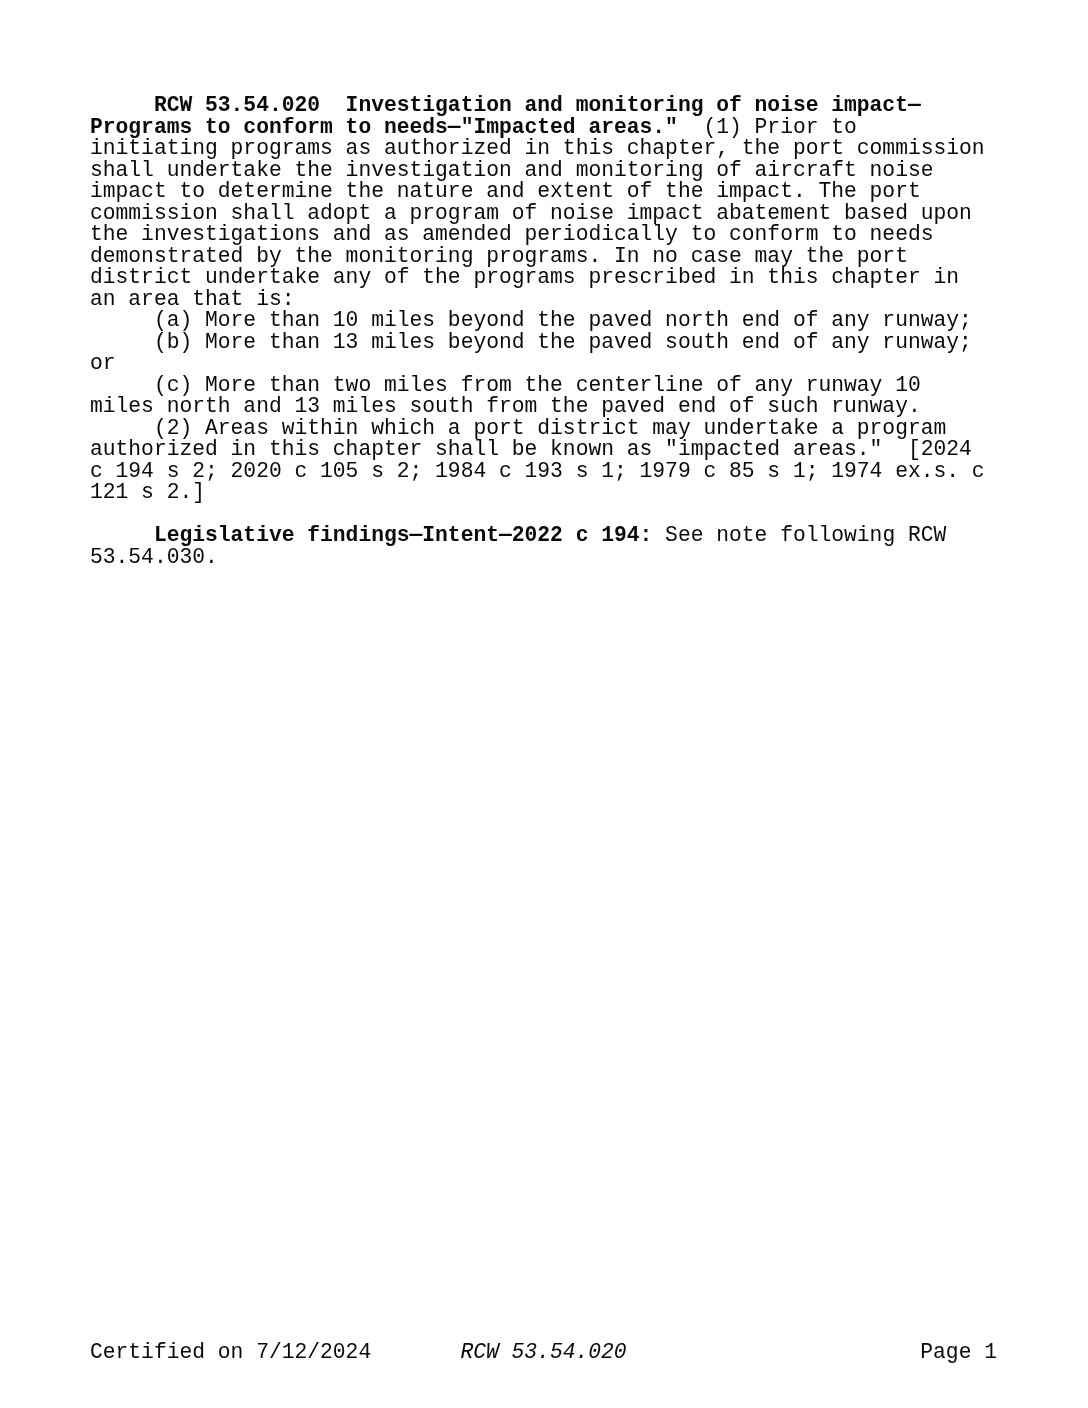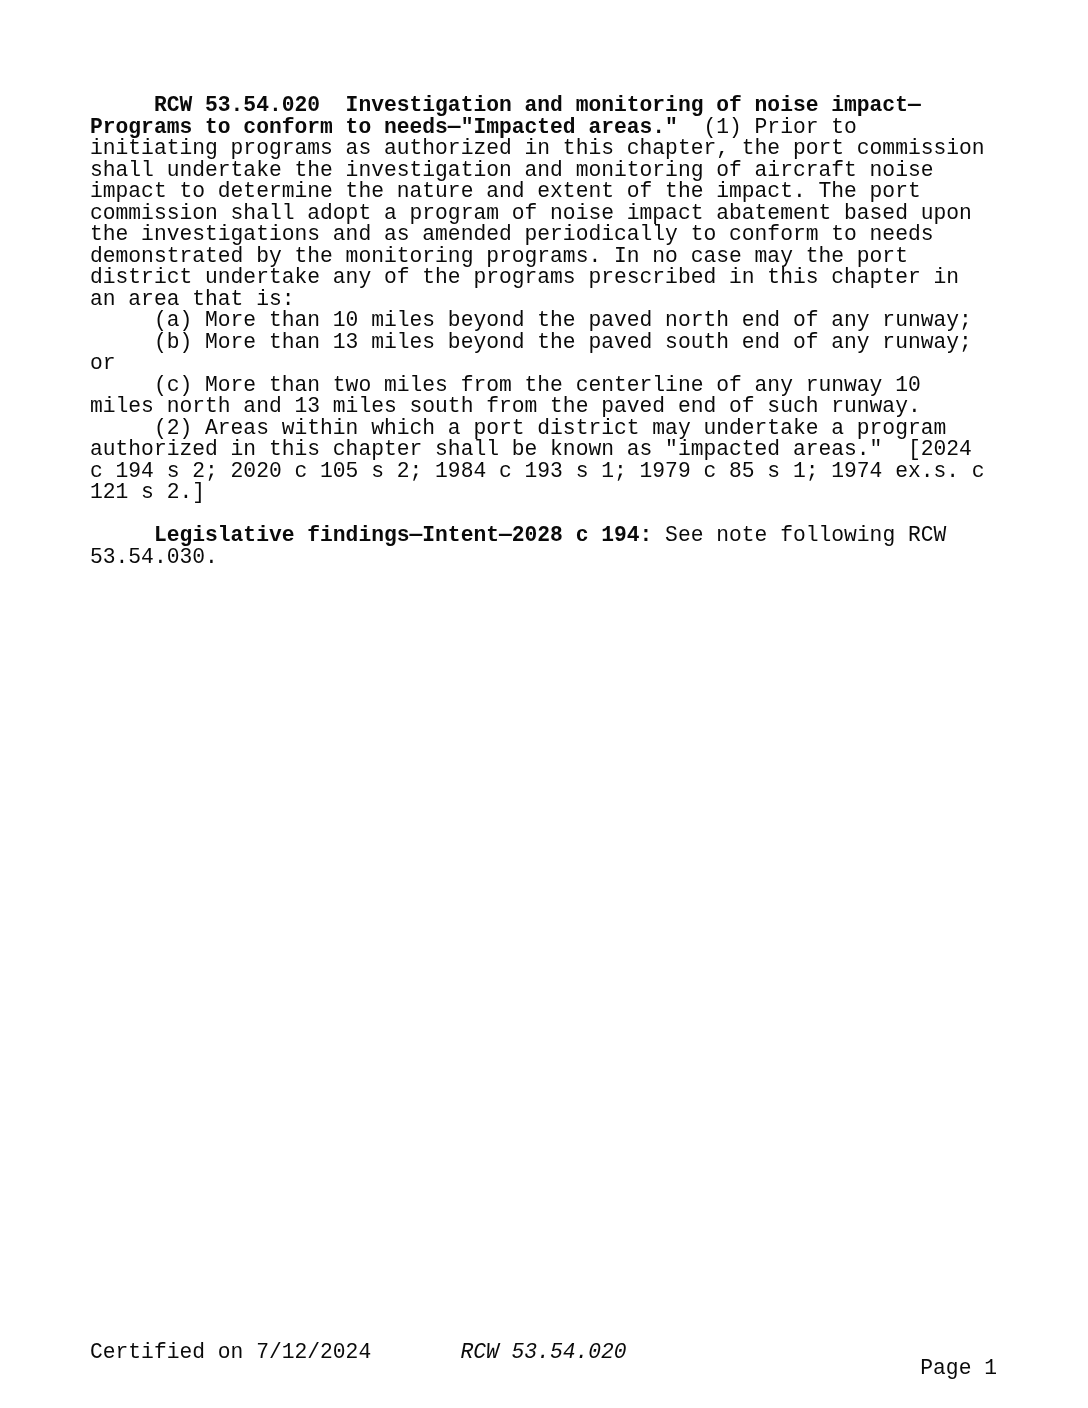--- a/index.html
+++ b/index.html
@@ -58,21 +58,20 @@
     top: 0;
     transform: translateX(-50%);
     white-space: pre;
     font-style: italic;
   }
   .f-right {
     position: absolute;
     right: 0;
     top: 0;
     white-space: pre;
-    margin-top: 16px;
   }
 </style>
 </head>
 <body>
 
 <div class="page">
 
   <div class="doc-body">
     <pre class="para"><span class="b">     RCW 53.54.020  Investigation and monitoring of noise impact—
 Programs to conform to needs—"Impacted areas."</span><span>  (1) Prior to
@@ -86,21 +85,21 @@
 an area that is:
      (a) More than 10 miles beyond the paved north end of any runway;
      (b) More than 13 miles beyond the paved south end of any runway;
 or
      (c) More than two miles from the centerline of any runway 10
 miles north and 13 miles south from the paved end of such runway.
      (2) Areas within which a port district may undertake a program
 authorized in this chapter shall be known as "impacted areas."  [2024
 c 194 s 2; 2020 c 105 s 2; 1984 c 193 s 1; 1979 c 85 s 1; 1974 ex.s. c
 121 s 2.]</span></pre>
-    <pre class="para note"><span class="b">     Legislative findings—Intent—2028 c 194:</span><span> See note following RCW
+    <pre class="para note"><span class="b">     Legislative findings—Intent—2022 c 194:</span><span> See note following RCW
 53.54.030.</span></pre>
   </div>
 
   <div class="footer">
     <span class="f-left">Certified on 7/12/2024</span>
     <span class="f-center">RCW 53.54.020</span>
     <span class="f-right">Page 1</span>
   </div>
 
 </div>

